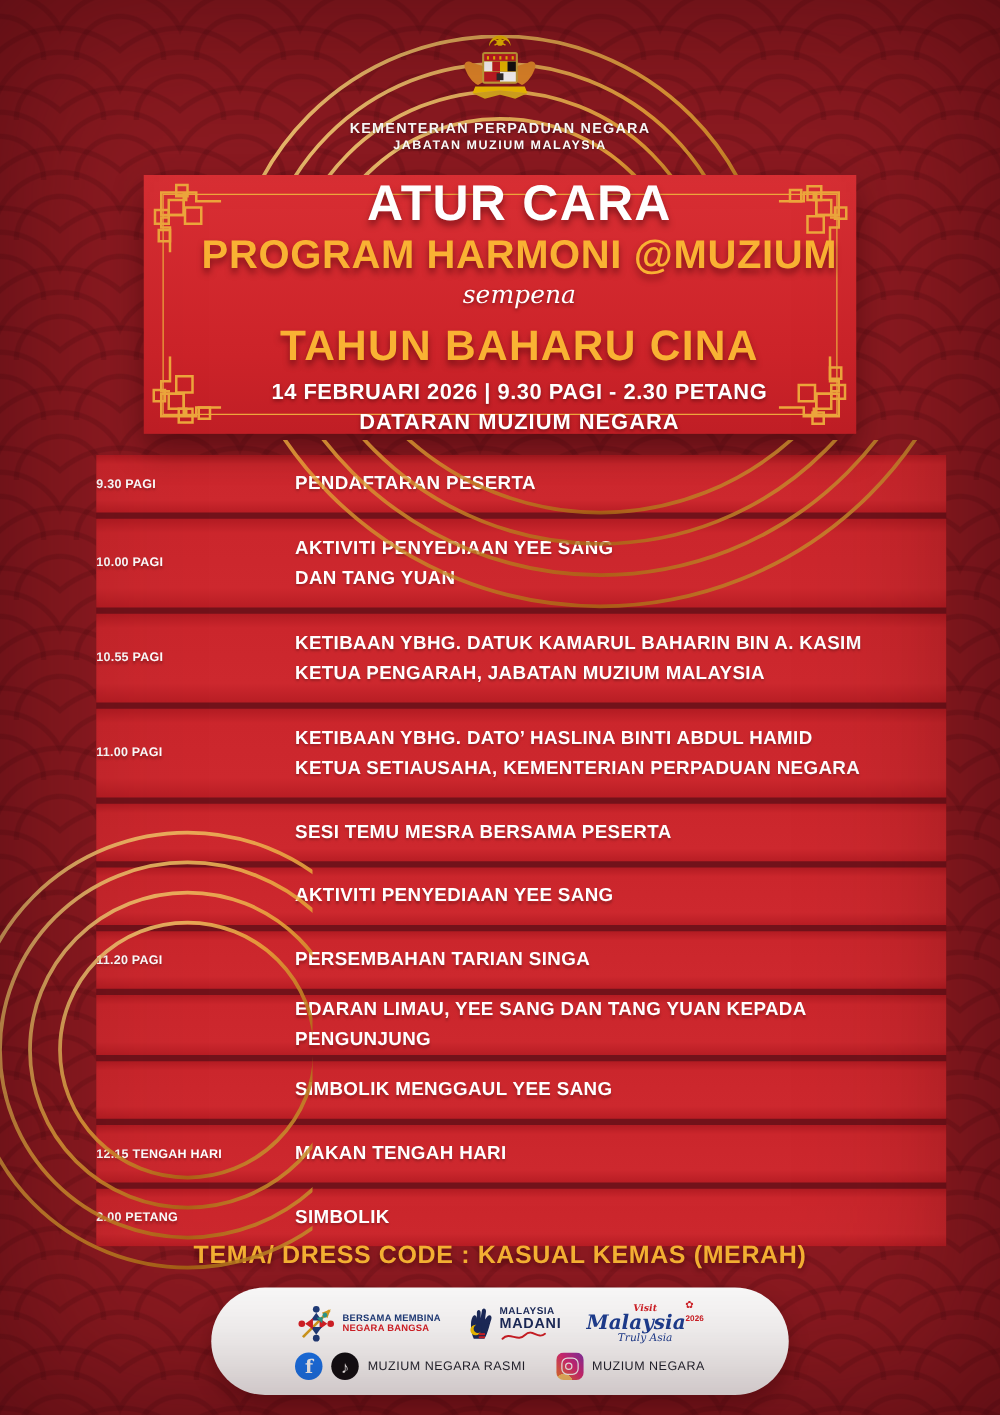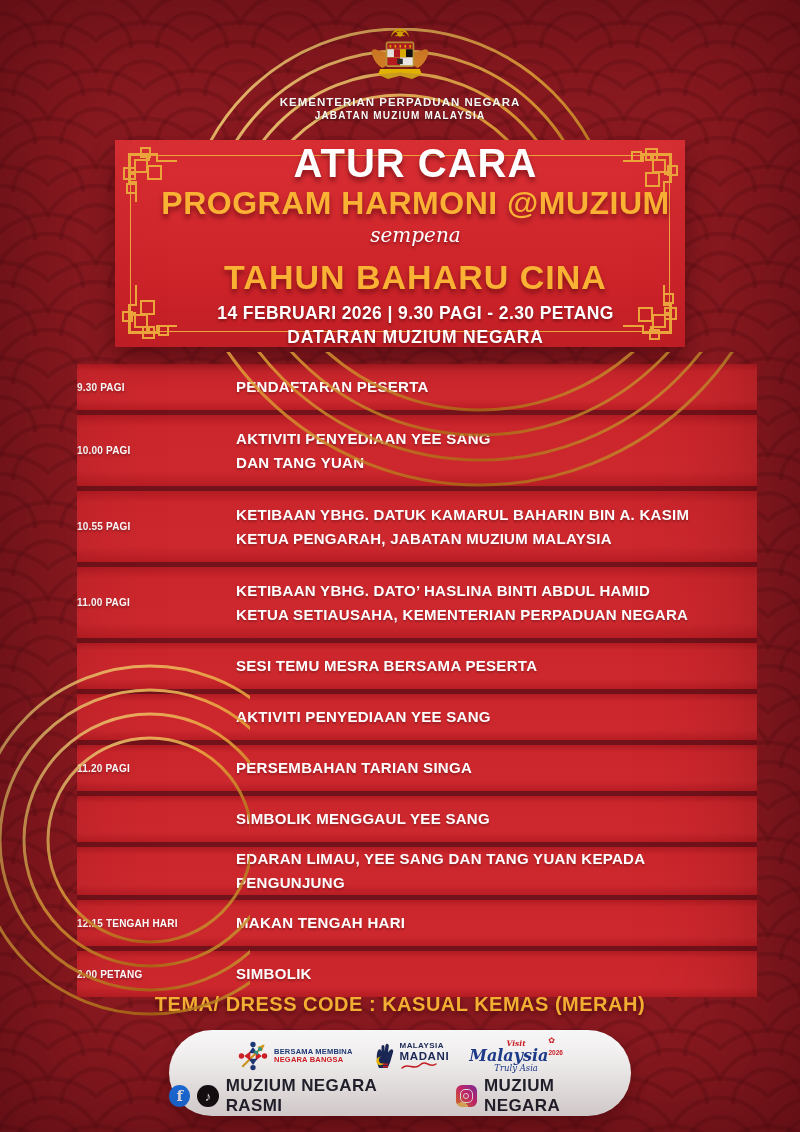--- a/index.html
+++ b/index.html
@@ -67,21 +67,21 @@
   .bm2{color:#d92128;font-weight:800;font-size:7.5px;letter-spacing:.2px;}
   .md1{color:#1a2b5c;font-weight:800;font-size:8px;letter-spacing:.4px;}
   .md2{color:#1a2b5c;font-weight:900;font-size:11.5px;letter-spacing:.6px;}
   .vm{position:relative;text-align:center;line-height:1;}
   .vm-visit{color:#d42027;font-family:"DejaVu Serif",serif;font-style:italic;font-size:7.5px;font-weight:bold;}
   .vm-name{color:#1d3f94;font-family:"DejaVu Serif",serif;font-style:italic;font-weight:bold;font-size:16px;}
   .vm-year{color:#d42027;font-size:6.5px;font-weight:bold;vertical-align:super;}
   .vm-tag{color:#1d3f94;font-family:"DejaVu Serif",serif;font-style:italic;font-size:8.5px;}
   .vm-flower{position:absolute;right:8px;top:-3px;color:#d42027;font-size:8px;}
   .social{display:flex;align-items:center;gap:7px;margin-top:3px;}
-  .s-label{color:#1f2430;font-weight:700;font-size:17px;letter-spacing:.4px;}
+  .s-label{color:#1f2430;font-weight:400;font-size:10px;letter-spacing:.4px;}
   .ic{width:22px;height:22px;border-radius:50%;display:flex;align-items:center;justify-content:center;color:#fff;font-weight:bold;}
   .ic-fb{background:#1877f2;font-family:"DejaVu Serif",serif;font-size:15px;}
   .ic-tt{background:#101014;font-size:13px;}
   .ic-ig{background:radial-gradient(circle at 28% 110%,#fdc468 0 24%,transparent 25%),linear-gradient(45deg,#f58529 0%,#dd2a7b 55%,#8134af 100%);border-radius:6px;position:relative;}
   .ic-ig::before{content:"";position:absolute;inset:4px;border:1.8px solid #fff;border-radius:5px;}
   .ic-ig::after{content:"";position:absolute;left:7.5px;top:7.5px;width:4px;height:4px;border:1.8px solid #fff;border-radius:50%;}
   .sgap{width:10px;}
 </style>
 </head>
 <body>
@@ -276,28 +276,28 @@
     <div class="row">
       <div class="row-time">11.20 PAGI</div>
       <div class="row-desc">
           <div>PERSEMBAHAN TARIAN SINGA</div>
         </div>
     </div>
 
     <div class="row">
       <div class="row-time"></div>
       <div class="row-desc">
+          <div>EDARAN LIMAU, YEE SANG DAN TANG YUAN KEPADA PENGUNJUNG</div>
+        </div>
+    </div>
+
+    <div class="row">
+      <div class="row-time"></div>
+      <div class="row-desc">
           <div>SIMBOLIK MENGGAUL YEE SANG</div>
-        </div>
-    </div>
-
-    <div class="row">
-      <div class="row-time"></div>
-      <div class="row-desc">
-          <div>EDARAN LIMAU, YEE SANG DAN TANG YUAN KEPADA PENGUNJUNG</div>
         </div>
     </div>
 
     <div class="row">
       <div class="row-time">12.15 TENGAH HARI</div>
       <div class="row-desc">
           <div>MAKAN TENGAH HARI</div>
         </div>
     </div>
 

